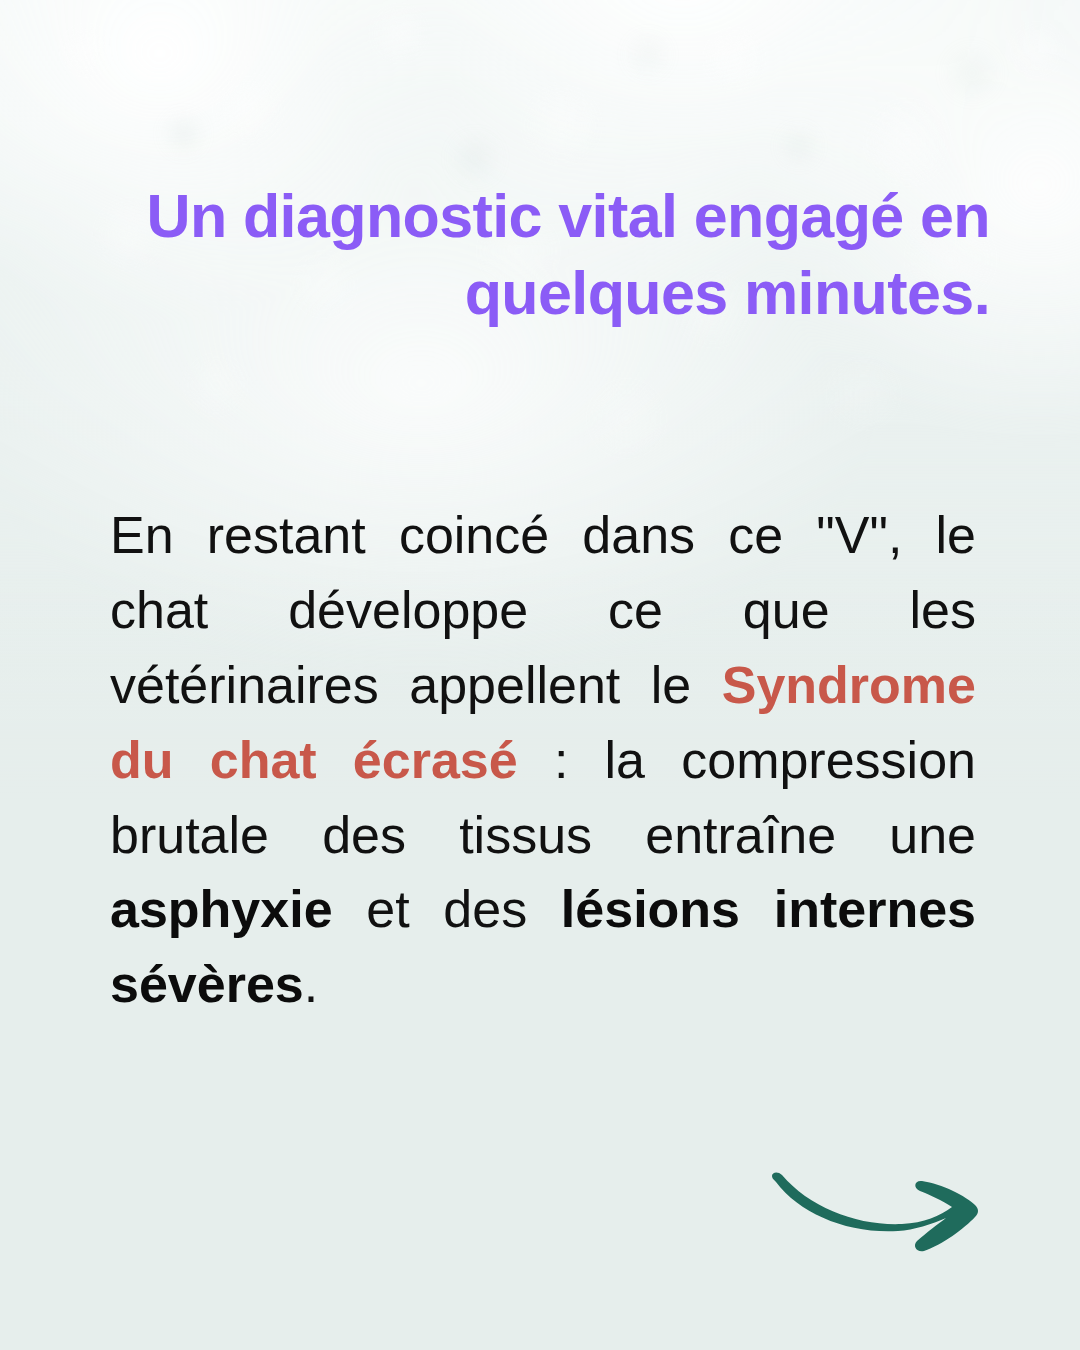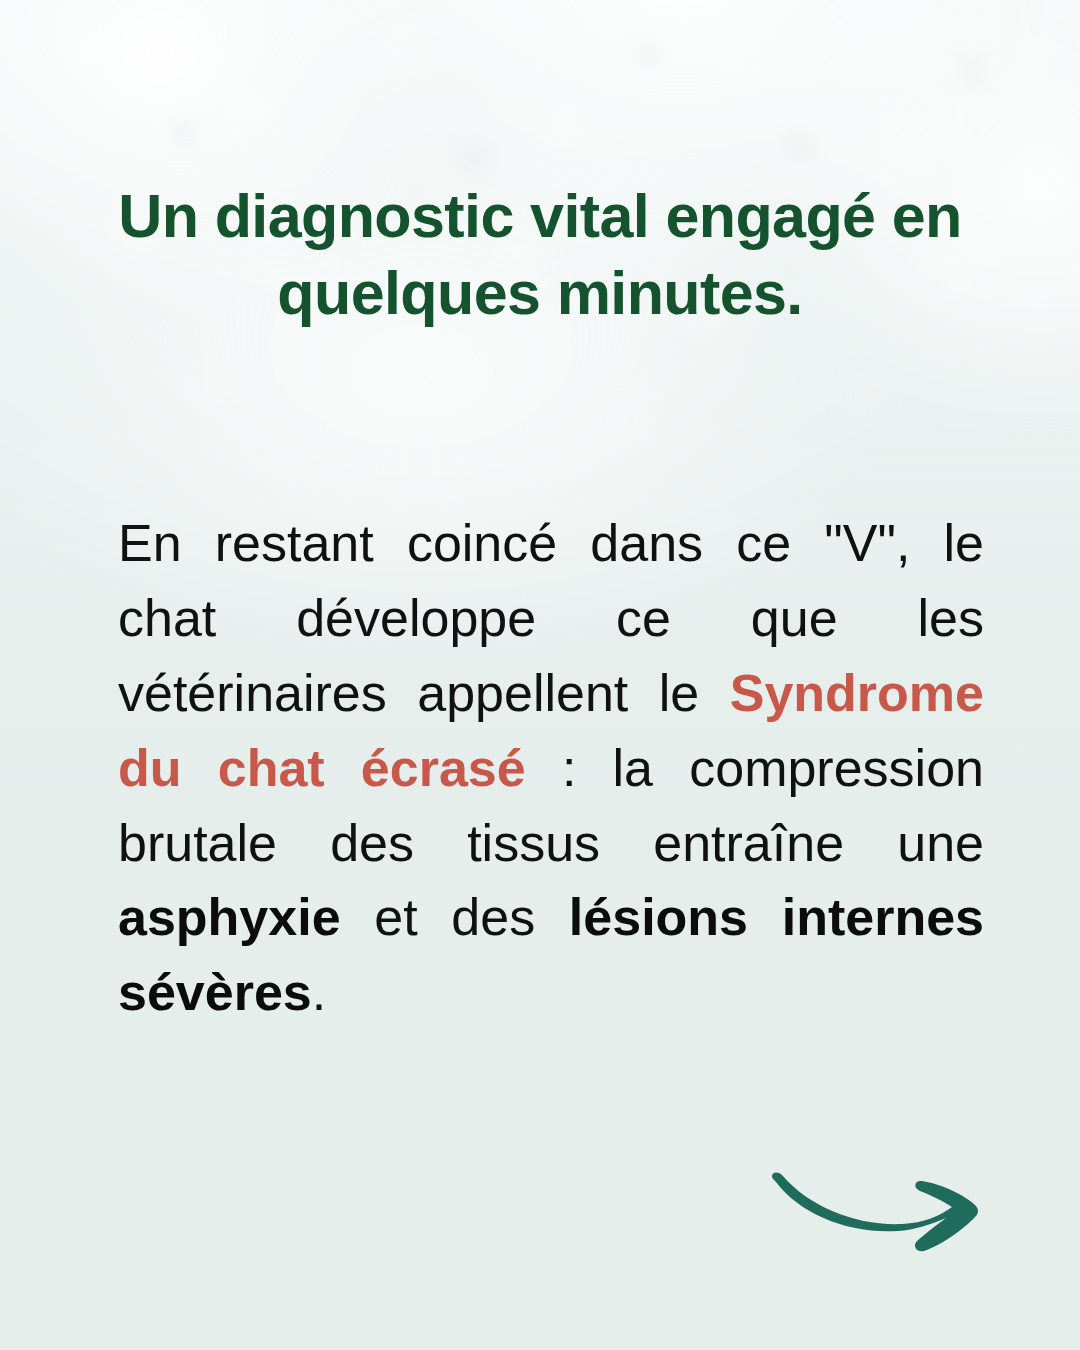--- a/index.html
+++ b/index.html
@@ -92,37 +92,37 @@
     background: linear-gradient(180deg, rgba(230,238,236,0) 0%, rgba(230,238,236,0.85) 35%, #e6eeec 70%);
   }
 
   
   .headline {
     position: absolute;
     left: 90px;
     top: 178px;
     width: 900px;
     margin: 0;
-    text-align: center;
+    text-align: right;
     font-family: "Liberation Sans", sans-serif;
     font-weight: 700;
     font-size: 61px;
     line-height: 1.26;
     letter-spacing: -0.6px;
-    color: #14532d;
+    color: #8b5cf6;
     white-space: pre-line;
   }
 
   
   .body-copy {
     position: absolute;
     left: 110px;
     top: 498px;
     width: 866px;
-    margin: 8px;
+    margin: 0;
     text-align: justify;
     text-justify: inter-word;
     font-family: "Liberation Sans", sans-serif;
     font-weight: 400;
     font-size: 52px;
     line-height: 1.44;
     color: #111111;
   }
   .body-copy .accent {
     color: #c8584a;

